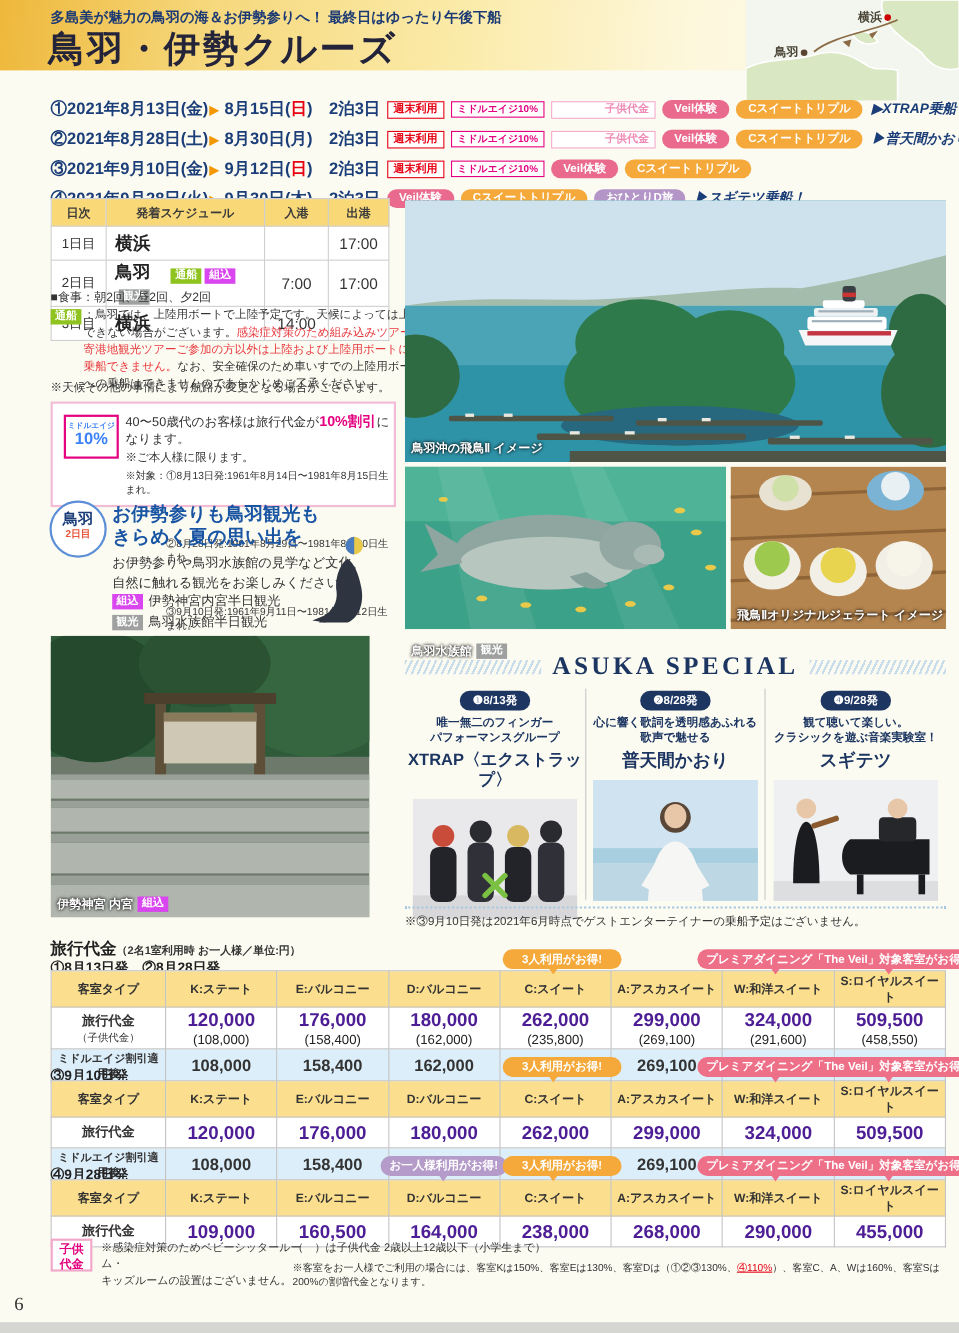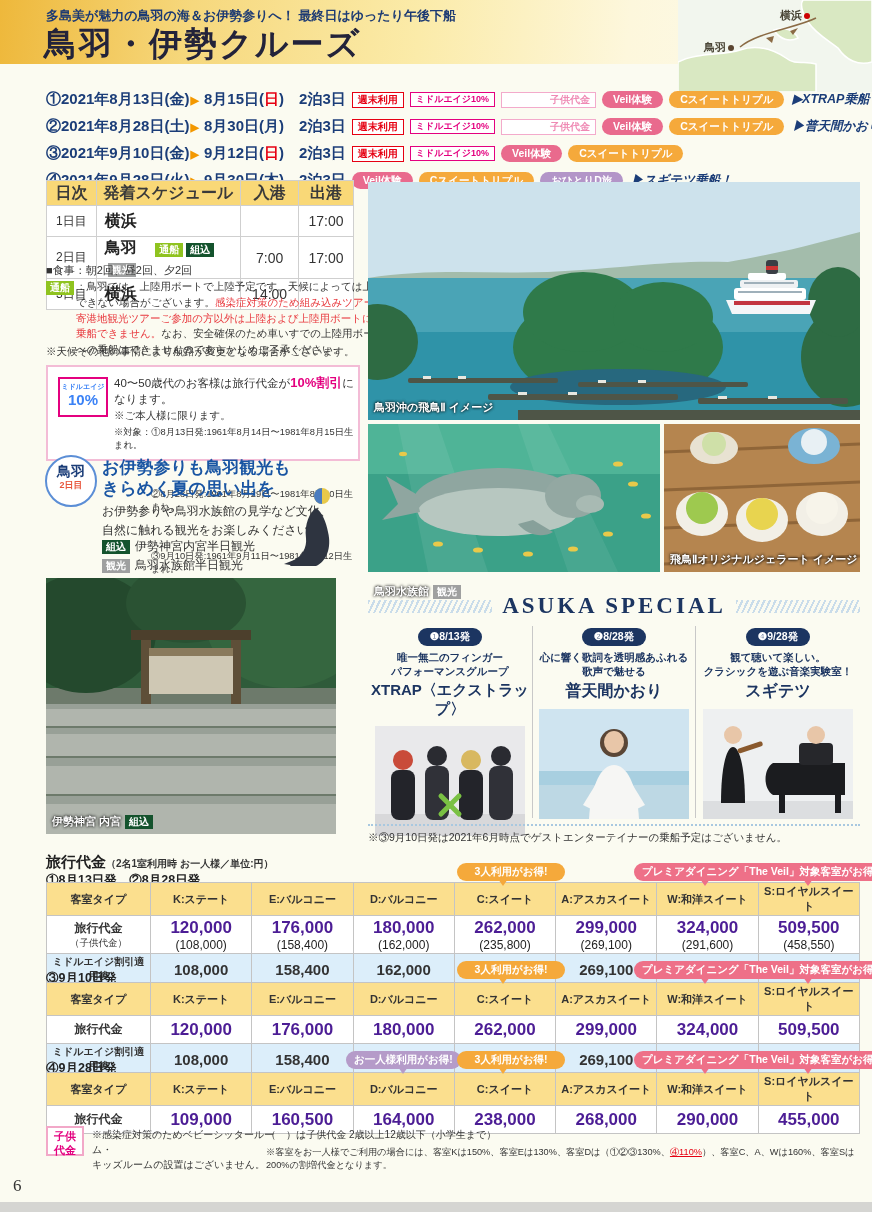--- a/index.html
+++ b/index.html
@@ -24,26 +24,26 @@
   .b-out{font-size:10px;padding:2px 5px;background:#fff;border:1px solid;}
   .b-red{color:#e60012;border-color:#e60012;}
   .b-mag{color:#e4007f;border-color:#e4007f;font-size:9px;}
   .b-pnk{color:#ef8ab4;border-color:#f3aacb;padding-left:48px;}
   .b-pill{font-size:10.5px;color:#fff;padding:3px 11px;border-radius:9px;}
   .b-rose{background:#e96a8d;}
   .b-orng{background:#f5a93b;}
   .b-purp{background:#b395c8;}
   
   .sched{position:absolute;left:46px;top:180px;width:308px;border-collapse:collapse;background:#fff;}
-  .sched th{background:#f9d877;font-size:16px;color:#3a3a3a;font-weight:bold;height:22px;border:1px solid #cfcfcf;}
+  .sched th{background:#f9d877;font-size:11px;color:#3a3a3a;font-weight:bold;height:22px;border:1px solid #cfcfcf;}
   .sched td{border:1px solid #cfcfcf;font-size:14px;text-align:center;height:28px;}
   .sched td.port{text-align:left;padding-left:8px;font-size:16px;font-weight:bold;color:#222;}
   .tb{display:inline-block;color:#fff;font-size:10px;font-weight:bold;padding:2px 4px;margin-left:3px;line-height:1;}
   .tb-green{background:#8fc31f;}
-  .tb-orange{background:#14532d;}
+  .tb-orange{background:#d946ef;}
   .tb-gray{background:#9fa0a0;}
   .small-note{position:absolute;left:46px;font-size:11px;color:#333;}
   .tsusen{position:absolute;left:46px;top:279px;width:312px;font-size:10.5px;line-height:1.5;padding-left:30px;}
   .tsusen .tb{position:absolute;left:0;top:2px;margin:0;}
   .red-txt{color:#e8383d;}
   
   .disc{position:absolute;left:46px;top:365px;width:310px;height:92px;border:2px solid #f3bcd6;background:#fff;}
   .disc-icon{position:absolute;left:10px;top:10px;width:46px;height:36px;border:2px solid #e4007f;color:#3b82f6;
     text-align:center;font-weight:bold;}
   .disc-icon .t1{font-size:7px;display:block;margin-top:3px;}

